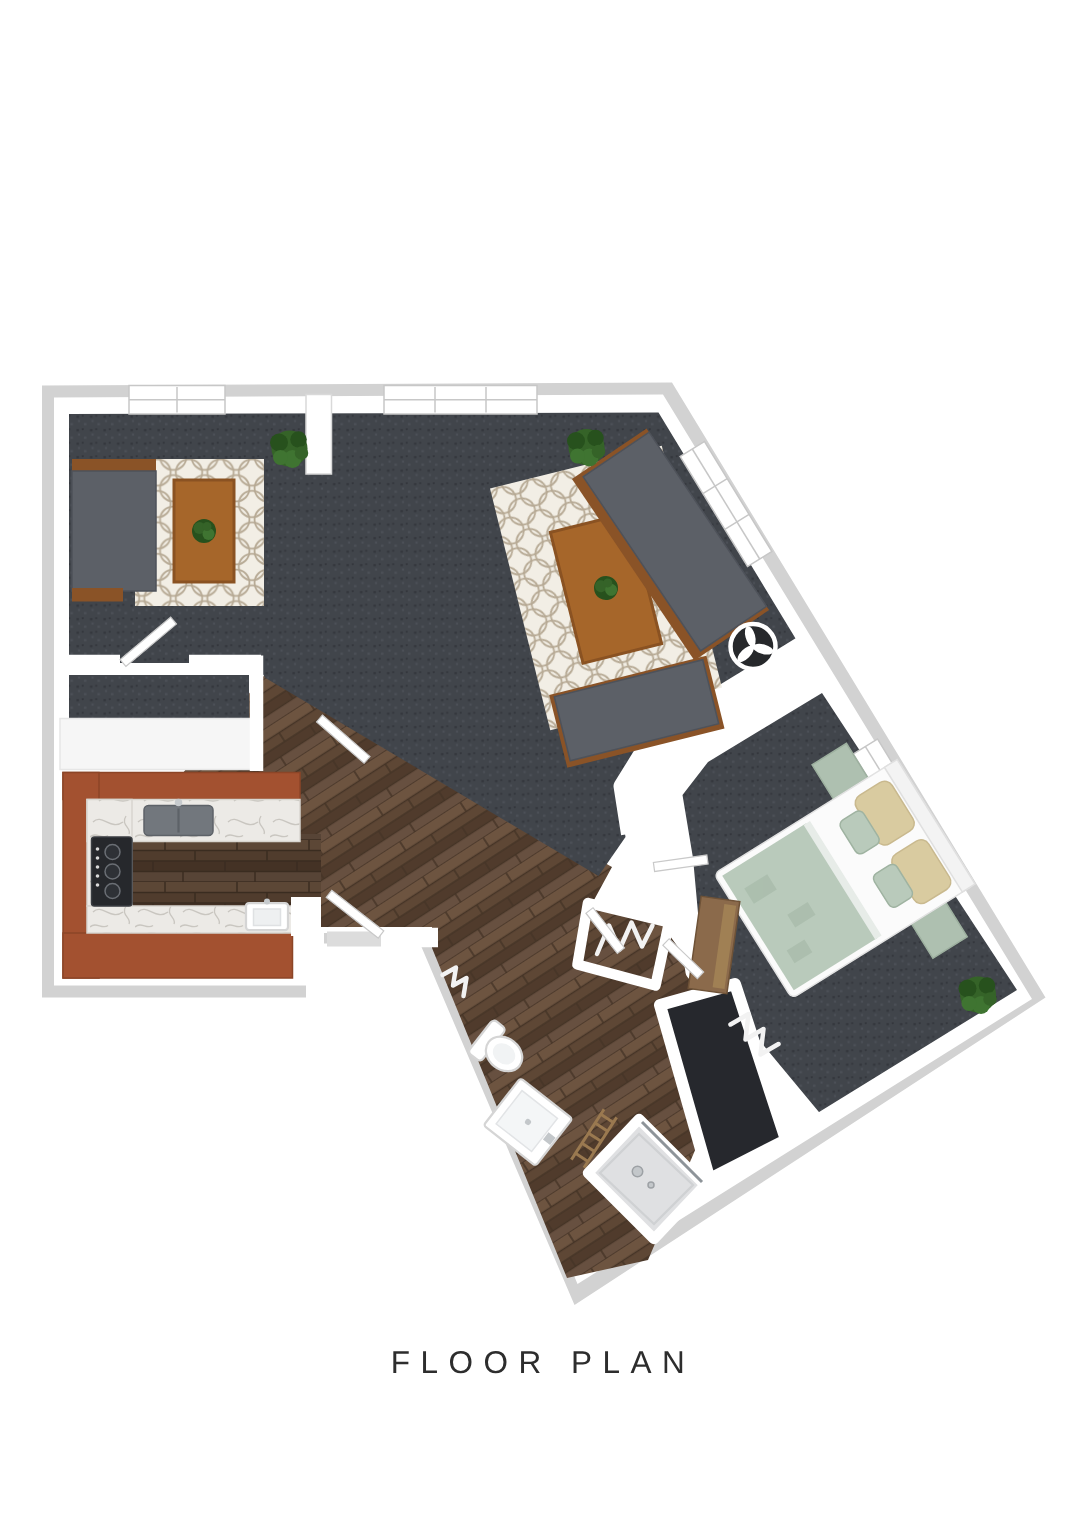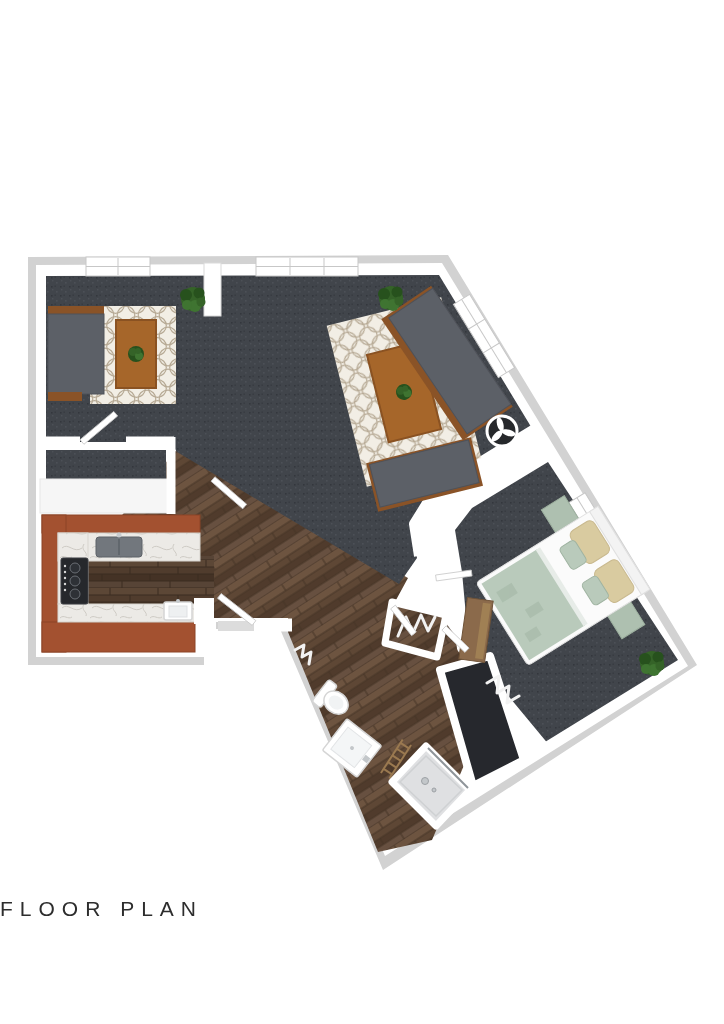--- a/index.html
+++ b/index.html
@@ -1,19 +1,19 @@
 <!DOCTYPE html>
 <html style="--bg: #ffffff; --text: #2d2d2d; --wall-outer: #d2d2d2; --wall-inner: #ffffff; --carpet: #41454b; --carpet-dot-light: #4c5057; --carpet-dot-dark: #34373d; --carpet-dark: #26282d; --wood-base: #5e4735; --wood-mid: #675040; --wood-deep: #503b2c; --wood-light: #6d5440; --wood-dark: #453426; --cabinet: #a35130; --cabinet-dark: #8c4527; --marble: #eceae6; --marble-vein: #c9c6c0; --rug-base: #f2eee5; --rug-line: #b7aa95; --sofa: #5c6067; --sofa-dark: #4e525a; --trim-wood: #8a5327; --table-wood: #a6662a; --table-wood-dark: #8a5222; --plant: #356328; --plant-dark: #27511d; --plant-light: #3f7431; --duvet: #b9cabb; --duvet-dark: #9fb3a1; --pillow: #d9cba0; --bed-frame: #fbfbfb; --nightstand: #aec0b0; --shower: #dfe0e2; --chrome: #c3c7ca; --stove: #26282c; --sink-basin: #72777d; --black-table: #26282b; --door: #ffffff; --door-edge: #c9c9c9; --fixture-stroke: #d5d5d5;"><head>
 <meta charset="utf-8">
 <style>
   html,body{margin:0;padding:0;background:#fff;}
   .stage{position:relative;width:724px;height:1024px;background:var(--bg,#fff);overflow:hidden;
          font-family:"Liberation Sans", sans-serif;}
   .plan-svg{position:absolute;left:0;top:0;}
-  .caption{position:absolute;left:0;top:897px;width:100%;
+  .caption{position:absolute;left:0;top:897px;width:100%;text-align:center;
            font-size:21px;font-weight:500;letter-spacing:7px;color:var(--text,#2d2d2d);}
   
   .sil-outer{fill:var(--wall-outer,#d2d2d2);}
   .sil-inner{fill:var(--wall-inner,#ffffff);}
   .wall{stroke:var(--wall-inner,#fff);fill:none;stroke-linecap:butt;stroke-linejoin:round;}
   .carpet{fill:url(#pCarpet);}
   .carpet-dark{fill:var(--carpet-dark,#26282d);}
   .woodD{fill:url(#pWoodD);}
   .woodH{fill:url(#pWoodH);}
   .rug{fill:url(#pRug);}

